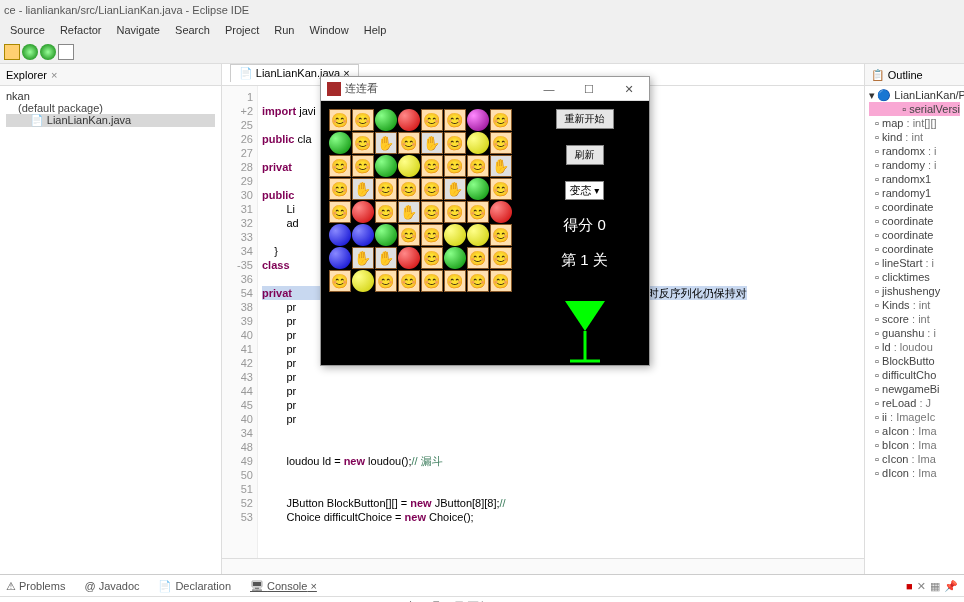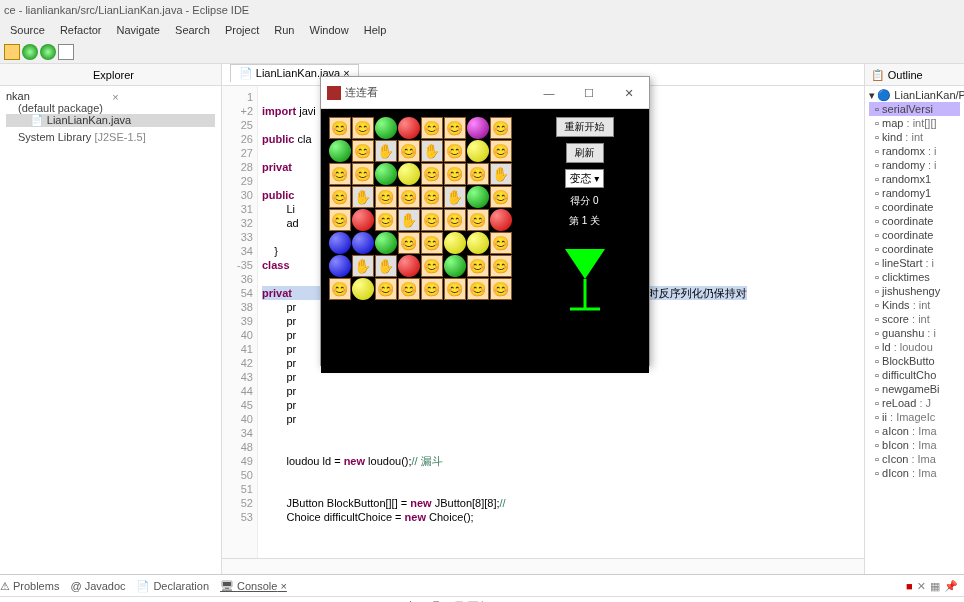--- a/index.html
+++ b/index.html
@@ -6,21 +6,21 @@
 body { background: #f5f5f5; width: 964px; height: 602px; overflow: hidden; position: relative; }
 
 .title-bar { height: 20px; line-height: 20px; padding-left: 4px; color: #555; background: #f0f0f0; }
 .menu-bar { height: 20px; line-height: 20px; padding-left: 4px; background: #f0f0f0; }
 .menu-bar span { padding: 0 6px; color: #333; cursor: pointer; }
 .toolbar { height: 24px; background: #f0f0f0; border-bottom: 1px solid #ddd; padding-left: 4px; display: flex; align-items: center; gap: 2px; }
 .tb-icon { width: 16px; height: 16px; display: inline-block; }
 
 .main { display: flex; height: 510px; }
 .left-pane { width: 222px; border-right: 1px solid #ddd; background: #fff; display: flex; flex-direction: column; }
-.pane-tab { height: 22px; line-height: 22px; padding-left: 6px; background: #f7f7f7; border-bottom: 1px solid #ddd; display: flex; align-items: center; flex-direction: column; }
+.pane-tab { height: 22px; line-height: 22px; padding-left: 6px; background: #f7f7f7; border-bottom: 1px solid #ddd; display: flex; align-items: center; }
 .pane-tab .close { margin-left: 4px; color: #888; }
 .tree { padding: 4px 6px; color: #333; }
 .tree .pkg { padding-left: 12px; color: #444; }
 .tree .sel { background: #d8d8d8; padding-left: 24px; }
 .tree .lib { padding-left: 12px; color: #444; }
 .tree .jre { color: #888; }
 
 .center { flex: 1; display: flex; flex-direction: column; background: #fff; }
 .editor-tab { height: 22px; border-bottom: 1px solid #ddd; display: flex; align-items: flex-start; padding-left: 8px; }
 .editor-tab .tabname { padding: 2px 8px; background: #fff; border: 1px solid #ccc; border-bottom: none; }
@@ -30,49 +30,49 @@
 .kw { color: #7f0055; font-weight: bold; }
 .cm { color: #3f7f5f; }
 .hl { background: #c8d8f0; }
 
 .right-pane { width: 100px; border-left: 1px solid #ddd; background: #fff; overflow: hidden; }
 .outline-hdr { height: 22px; line-height: 22px; padding-left: 6px; border-bottom: 1px solid #ddd; background: #f7f7f7; }
 .outline-body { padding: 2px 4px; color: #333; }
 .outline-body div { white-space: nowrap; line-height: 14px; }
 .ol-field { color: #444; }
 .ol-type { color: #777; }
-.ol-sel { background: #c4b5fd; }
+.ol-sel { background: #f9a8d4; text-align: right; }
 
 .bottom-pane { height: 140px; border-top: 1px solid #ccc; background: #fff; }
-.bottom-tabs { height: 22px; line-height: 22px; border-bottom: 1px solid #ddd; display: flex; gap: 11px; align-items: center; }
+.bottom-tabs { height: 22px; line-height: 22px; padding-left: 6px; border-bottom: 1px solid #ddd; display: flex; gap: 19px; align-items: center; }
 .bottom-tabs .bt { color: #555; }
 .bottom-tabs .active { text-decoration: underline; }
 .bottom-tabs .right-icons { margin-left: auto; margin-right: 6px; display: flex; gap: 4px; }
 .console-line { padding: 2px 6px; color: #555; }
 
 
 .game-window { position: absolute; left: 320px; top: 76px; width: 330px; height: 290px; background: #f0f0f0; border: 1px solid #999; box-shadow: 2px 2px 8px rgba(0,0,0,0.3); }
-.game-titlebar { height: 32px; background: #fff; display: flex; align-items: center; padding-left: 6px; border-bottom: 1px solid #ddd; }
+.game-titlebar { height: 24px; background: #fff; display: flex; align-items: center; padding-left: 6px; border-bottom: 1px solid #ddd; }
 .game-titlebar .icon { width: 14px; height: 14px; background: #a52a2a; margin-right: 4px; }
 .game-titlebar .title { flex: 1; color: #444; }
 .game-titlebar .winbtn { width: 40px; height: 24px; text-align: center; line-height: 24px; color: #555; cursor: pointer; }
 .game-body { background: #000; height: 264px; display: flex; }
 .grid { padding: 8px; display: grid; grid-template-columns: repeat(8, 22px); grid-template-rows: repeat(8, 22px); gap: 1px; }
 .cell { width: 22px; height: 22px; background: #ffd588; border: 1px solid #8a5a2a; display: flex; align-items: center; justify-content: center; font-size: 14px; }
 .c-ball-r { background: radial-gradient(circle at 30% 30%, #ff8888, #cc0000); border-radius: 50%; border: none; }
 .c-ball-g { background: radial-gradient(circle at 30% 30%, #88ff88, #008800); border-radius: 50%; border: none; }
 .c-ball-b { background: radial-gradient(circle at 30% 30%, #8888ff, #0000cc); border-radius: 50%; border: none; }
 .c-ball-y { background: radial-gradient(circle at 30% 30%, #ffff88, #cccc00); border-radius: 50%; border: none; }
 .c-ball-p { background: radial-gradient(circle at 30% 30%, #ff88ff, #880088); border-radius: 50%; border: none; }
 .c-face { background: #ffe0b0; }
 .c-hand { background: #e0e0e0; }
-.side-panel { flex: 1; padding: 8px; display: flex; flex-direction: column; align-items: center; gap: 6px; }
+.side-panel { flex: 1; padding: 8px; display: flex; flex-direction: column; align-items: center; gap: 16px; }
 .side-btn { background: #e6e6e6; border: 1px solid #888; padding: 2px 8px; font-size: 10px; color: #000; cursor: pointer; }
 .side-select { background: #fff; border: 1px solid #888; padding: 1px 4px; font-size: 10px; }
-.side-text { color: #fff; font-size: 10px; }
+.side-text { color: #fff; font-size: 15px; }
 .hourglass { margin-top: 10px; }
 .hourglass svg { display: block; }
 </style>
 </head>
 <body>
 
 <div class="title-bar">ce - lianliankan/src/LianLianKan.java - Eclipse IDE</div>
 
 <div class="menu-bar">
   <span>Source</span>
@@ -97,21 +97,20 @@
   <div class="left-pane">
     <div class="pane-tab">
       <span>Explorer</span>
       <span class="close">×</span>
     </div>
     <div class="tree">
       <div>nkan</div>
       <div class="pkg">(default package)</div>
       <div class="sel">📄 <span>LianLianKan.java</span></div>
       <div style="height:4px"></div>
-      <div class="lib"><span>System Library</span> <span class="jre">[J2SE-1.5]</span></div>
     </div>
   </div>
 
   <div class="center">
     <div class="editor-tab">
       <span class="tabname">📄 <span>LianLianKan.java</span> ×</span>
     </div>
     <div class="editor-body">
       <div class="gutter" id="gutter">
           <div>1</div>

